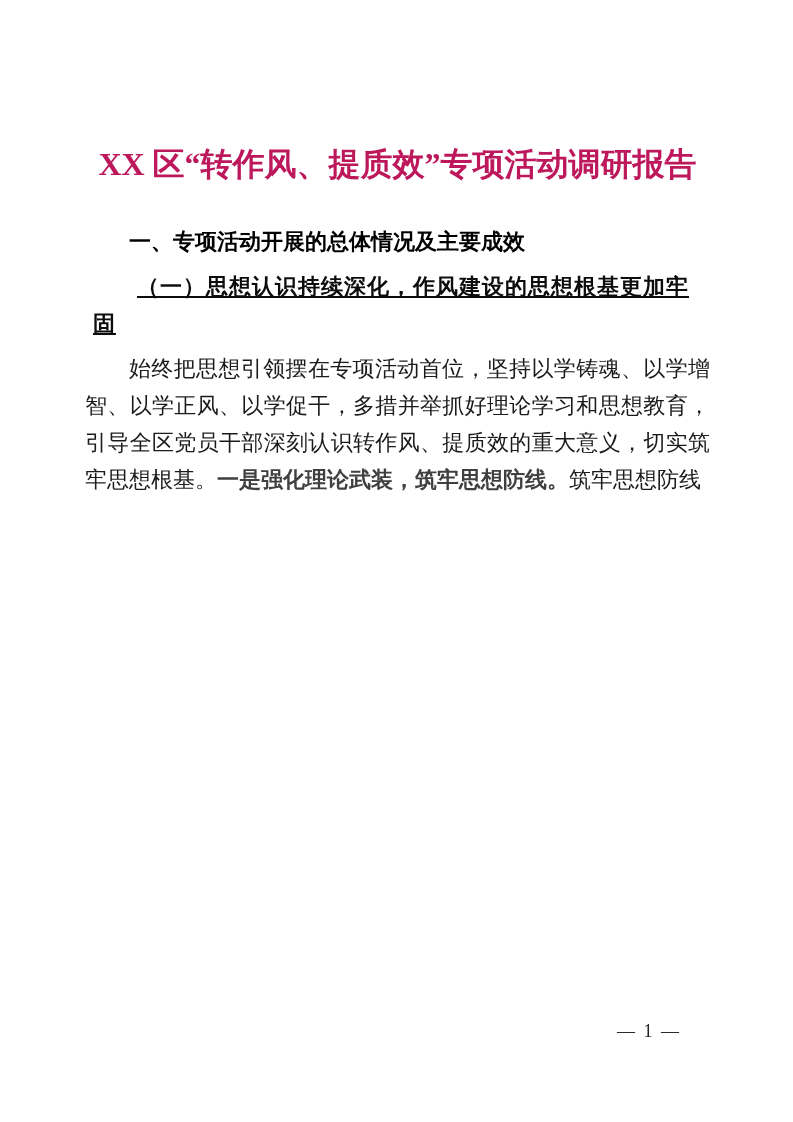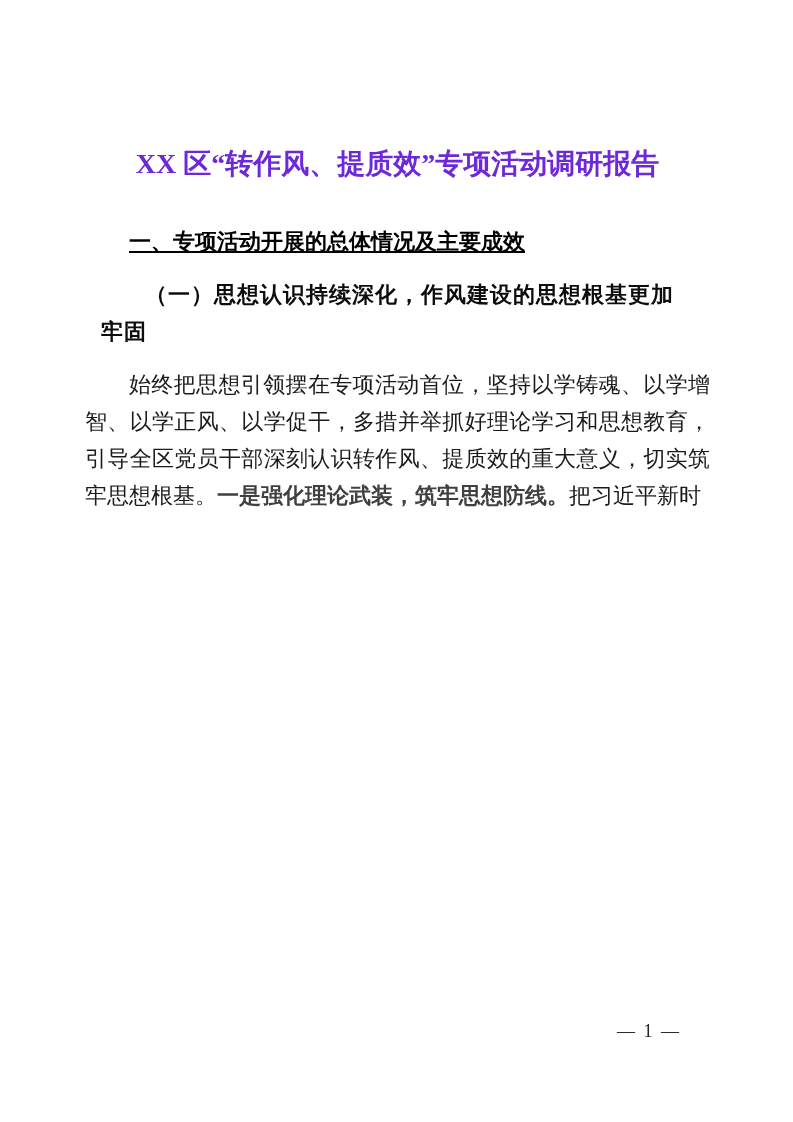--- a/index.html
+++ b/index.html
@@ -16,24 +16,24 @@
   }
   .content {
     position: absolute;
     left: 85px;
     top: 141px;
     width: 625px;
   }
   .doc-title {
     font-family: "Liberation Serif", "DejaVu Serif", serif;
     font-weight: 700;
-    font-size: 28px;
+    font-size: 32px;
     line-height: 46px;
     text-align: center;
-    color: #6d28d9;
+    color: #be185d;
     margin: 0 0 36px 0;
   }
   .body-par {
     font-family: "Liberation Serif", "DejaVu Serif", serif;
     font-weight: 400;
     font-size: 22px;
     line-height: 37px;
     text-align: justify;
     text-justify: inter-ideograph;
     text-indent: 2em;
@@ -41,31 +41,31 @@
     margin: 0;
   }
   .sec-heading {
     font-family: "Liberation Sans", "DejaVu Sans", sans-serif;
     font-weight: 700;
     font-size: 22px;
     line-height: 37px;
     text-indent: 2em;
     color: #000000;
     margin: 0;
-    text-decoration: underline;
   }
   .sub-heading {
     font-family: "Liberation Serif", "DejaVu Serif", serif;
     font-weight: 700;
     font-size: 22px;
     line-height: 37px;
     text-indent: 2em;
     letter-spacing: 1px;
     color: #0d0d0d;
-    margin: 16px;
+    margin: 8px;
+    text-decoration: underline;
   }
   .bold-em {
     font-weight: 700;
     color: #404040;
   }
   .page-footer {
     position: absolute;
     right: 112px;
     bottom: 80px;
     font-family: "Liberation Serif", "DejaVu Serif", serif;
@@ -80,17 +80,17 @@
 <div class="page">
   <div class="content">
     <h1 class="doc-title">XX 区“转作风、提质效”专项活动调研报告</h1>
 
 
     <h2 class="sec-heading">一、专项活动开展的总体情况及主要成效</h2>
 
 
     <h3 class="sub-heading">（一）思想认识持续深化，作风建设的思想根基更加牢固</h3>
 
-    <p class="body-par"><span>始终把思想引领摆在专项活动首位，坚持以学铸魂、以学增智、以学正风、以学促干，多措并举抓好理论学习和思想教育，引导全区党员干部深刻认识转作风、提质效的重大意义，切实筑牢思想根基。</span><span class="bold-em">一是强化理论武装，筑牢思想防线。</span><span>把习近平新时</span></p>
+    <p class="body-par"><span>始终把思想引领摆在专项活动首位，坚持以学铸魂、以学增智、以学正风、以学促干，多措并举抓好理论学习和思想教育，引导全区党员干部深刻认识转作风、提质效的重大意义，切实筑牢思想根基。</span><span class="bold-em">一是强化理论武装，筑牢思想防线。</span><span>筑牢思想防线</span></p>
   </div>
 
   <div class="page-footer">— 1 —</div>
 </div>
 
 </body></html>

